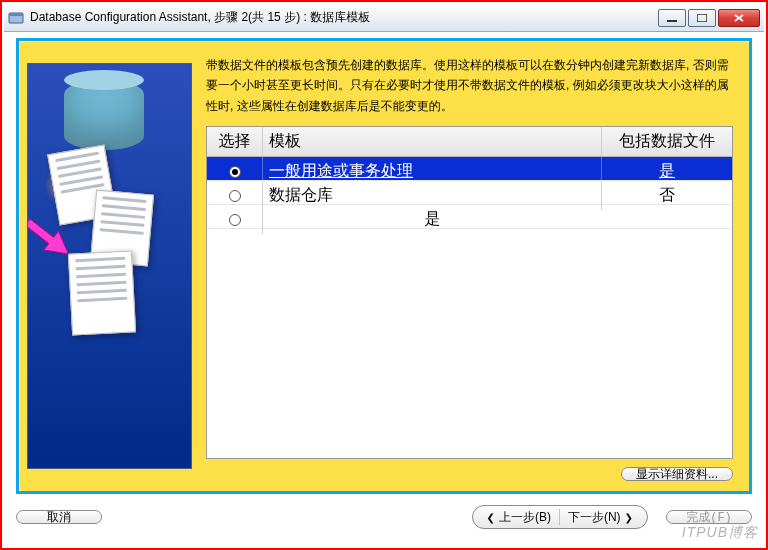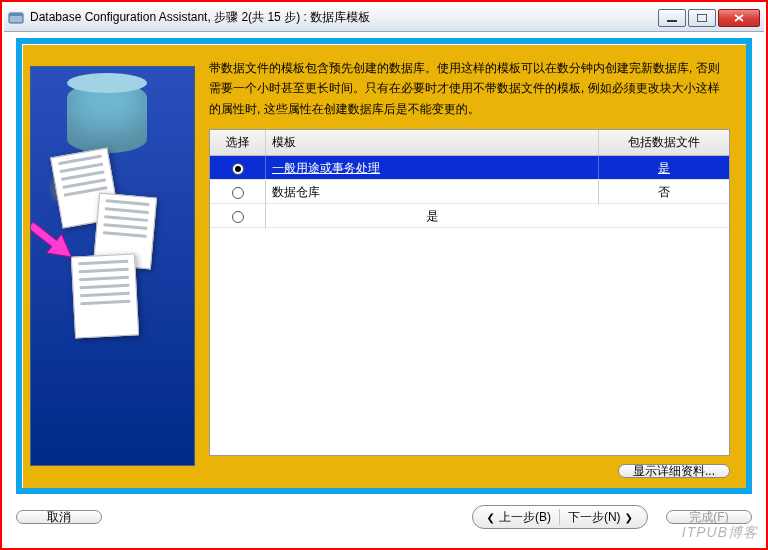--- a/index.html
+++ b/index.html
@@ -37,22 +37,22 @@
     font-size: 10px; color: #333; cursor: pointer;
   }
   .win-btn.close {
     width: 42px;
     background: linear-gradient(#f08985, #d9413a, #c72e27);
     border-color: #8e1b15; color: #fff;
   }
 
   .client {
     position: absolute; top: 34px; left: 12px; right: 12px; bottom: 52px;
-    background: #eab308;
-    border: 6px solid #0ea5e9;
+    background: #fde047;
+    border: 3px solid #0ea5e9;
     box-shadow: inset 1px 1px 0 #fff;
     display: flex; flex-direction: column;
   }
   .client-body { flex: 1; display: flex; }
   .side-illustration {
     width: 165px; margin: 22px 8px 22px 8px;
     background: linear-gradient(#2a4fbc, #002a89);
     border: 1px solid #4a5a80;
     position: relative;
     overflow: hidden;
@@ -92,21 +92,21 @@
   }
   .thead, .trow {
     display: grid; grid-template-columns: 56px 1fr 130px;
     align-items: stretch;
   }
   .thead {
     background: linear-gradient(#f6f6f6, #e4e4e4);
     border-bottom: 1px solid #b5b5b5;
   }
   .th, .td {
-    padding: 4px 6px; font-size: 12px; border-right: 1px solid #cfcfcf;
+    padding: 4px 6px; font-size: 16px; border-right: 1px solid #cfcfcf;
     display: flex; align-items: center;
   }
   .th:last-child, .td:last-child { border-right: none; }
   .th.center, .td.center { justify-content: center; }
   .trow { border-bottom: 1px solid #e6e6e6; height: 24px; }
   .trow.selected { background: #0a2dd4; color: #fff; }
   .trow.selected .td { border-right-color: rgba(255,255,255,.3); text-decoration: underline; }
   .radio {
     width: 12px; height: 12px; border: 1px solid #555; border-radius: 50%; background: #fff; position: relative;
   }
@@ -119,21 +119,21 @@
   .btn {
     min-width: 86px; height: 14px;
     padding: 0 14px;
     background: linear-gradient(#fefefe, #e9e9e9);
     border: 1px solid #8a8a8a; border-radius: 12px;
     box-shadow: inset 0 1px 0 #fff;
     font-size: 12px; color: #000;
     display: inline-flex; align-items: center; justify-content: center;
     cursor: pointer;
   }
-  .btn[disabled] { color: #9a9a9a; cursor: default; }
+  .btn[disabled] { color: #9a9a9a; cursor: default; font-family: Liberation Mono, monospace; }
 
   .footer {
     position: absolute; left: 12px; right: 12px; bottom: 12px; height: 34px;
     display: flex; align-items: center; gap: 18px;
   }
   .footer .spacer { flex: 1; }
   .nav-grp { display: flex; align-items: center; gap: 0; border: 1px solid #8a8a8a; border-radius: 12px; background: linear-gradient(#fefefe,#e9e9e9); height: 24px; padding: 0 6px; }
   .nav-grp .navbtn { padding: 0 8px; height: 22px; display: inline-flex; align-items: center; gap: 4px; background: transparent; border: none; font-size: 12px; cursor: pointer; }
   .nav-sep { width: 1px; height: 16px; background: #c2c2c2; }
   .chev { font-size: 10px; }

